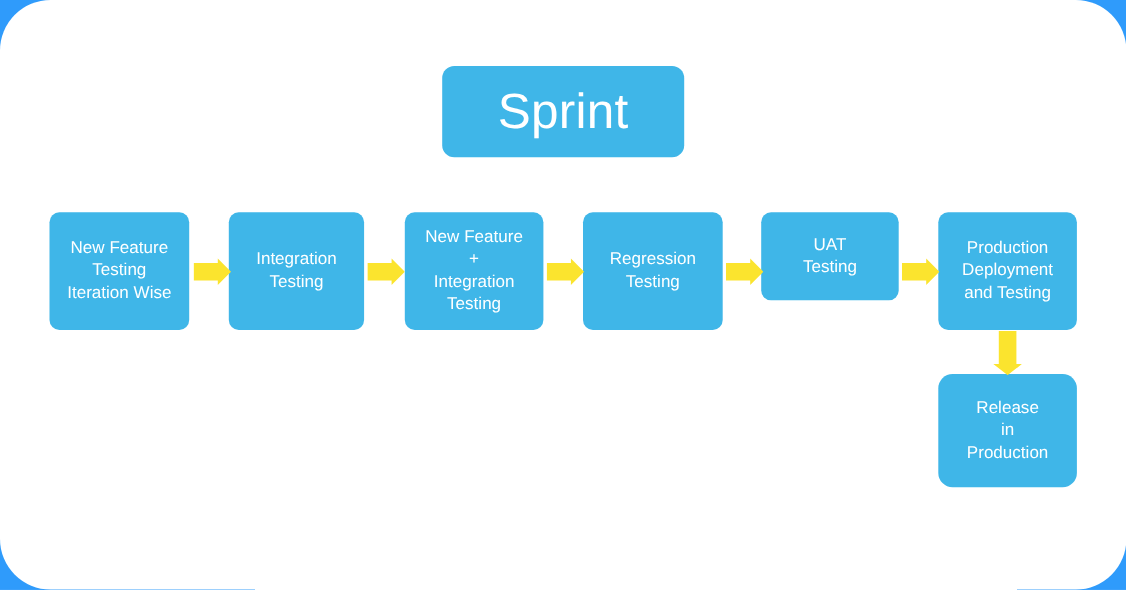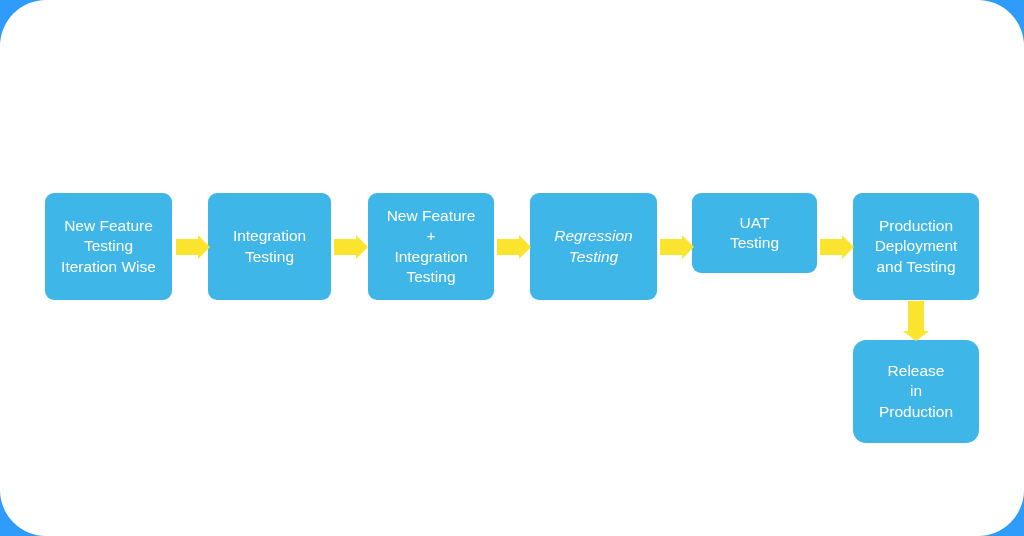--- a/index.html
+++ b/index.html
@@ -64,21 +64,21 @@
     border-radius: 11px;
     font-size: 45px;
     font-weight: 400;
     letter-spacing: 0.2px;
   }
 
   
   #node-new-feature-testing      { left: 45px;  top: 193px; width: 127px; height: 107px; font-size: 15.5px; }
   #node-integration-testing      { left: 208px; top: 193px; width: 123px; height: 107px; font-size: 15.5px; }
   #node-new-feature-integration  { left: 368px; top: 193px; width: 126px; height: 107px; font-size: 15.5px; }
-  #node-regression-testing       { left: 530px; top: 193px; width: 127px; height: 107px; font-size: 15.5px; font-style: italic; }
+  #node-regression-testing       { left: 530px; top: 193px; width: 127px; height: 107px; font-size: 15.5px; }
   #node-uat-testing              { left: 692px; top: 193px; width: 125px; height: 80px; font-size: 15.5px; }
   #node-production-deployment    { left: 853px; top: 193px; width: 126px; height: 107px; font-size: 15.5px; }
   #node-release-in-production    { left: 853px; top: 340px; width: 126px; height: 103px; font-size: 15.5px; border-radius: 13px; }
 
   
   .arrow-h {
     position: absolute;
     width: 34px;
     height: 28px;
     top: 233px;
@@ -98,20 +98,23 @@
     height: 40px;
   }
 </style>
 </head>
 <body>
 
 <div id="canvas">
 
   <div id="card"></div>
 
+  <div class="node" id="node-sprint">
+    <span class="label">Sprint</span>
+  </div>
 
   <div class="node" id="node-new-feature-testing">
     <span class="label">New Feature
 Testing
 Iteration Wise</span>
   </div>
 
   <div class="node" id="node-integration-testing">
     <span class="label">Integration
 Testing</span>

